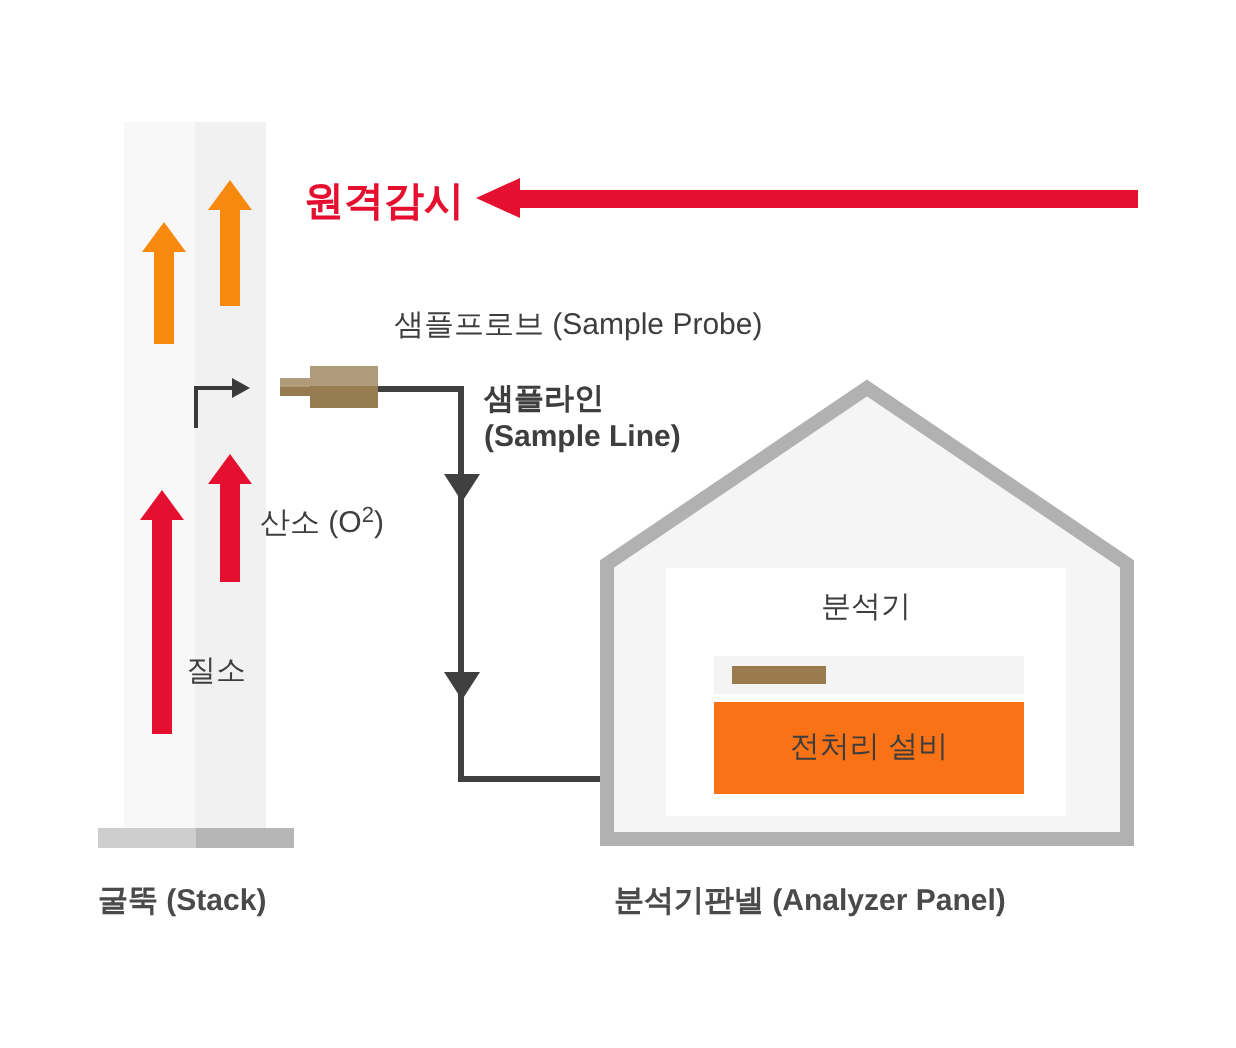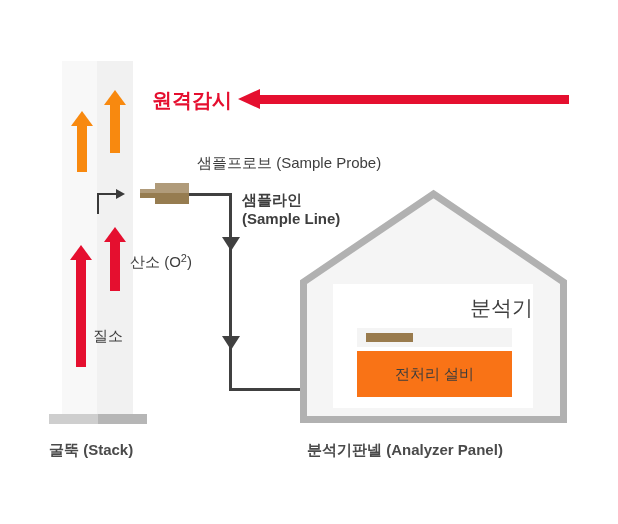--- a/index.html
+++ b/index.html
@@ -65,21 +65,21 @@
   .sl-h2{left:229px;top:388px;width:104px;height:3px;}
   .down-head{width:0;height:0;border-left:9px solid transparent;
     border-right:9px solid transparent;border-top:14px solid #404040;}
   .sl-head1{left:222px;top:237px;}
   .sl-head2{left:222px;top:336px;}
 
   
   .house-svg{left:296px;top:187px;}
   .analyzer-box{left:333px;top:284px;width:200px;height:124px;background:#ffffff;}
   .analyzer-title{position:absolute;left:0;top:10px;width:100%;
-    text-align:right;font-size:21px;color:#3d3d3d;}
+    text-align:center;font-size:15px;color:#3d3d3d;}
   .analyzer-slot{position:absolute;left:24px;top:44px;width:155px;height:19px;background:#f4f4f4;}
   .analyzer-bar{position:absolute;left:9px;top:5px;width:47px;height:9px;background:#997b4d;}
   .pretreat-box{position:absolute;left:24px;top:67px;width:155px;height:46px;
     background:#f97316;text-align:center;line-height:46px;font-size:15px;color:#3d3d3d;}
 </style>
 </head>
 <body>
 
 <div class="abs stack-body"></div>
 <div class="abs stack-base"></div>

